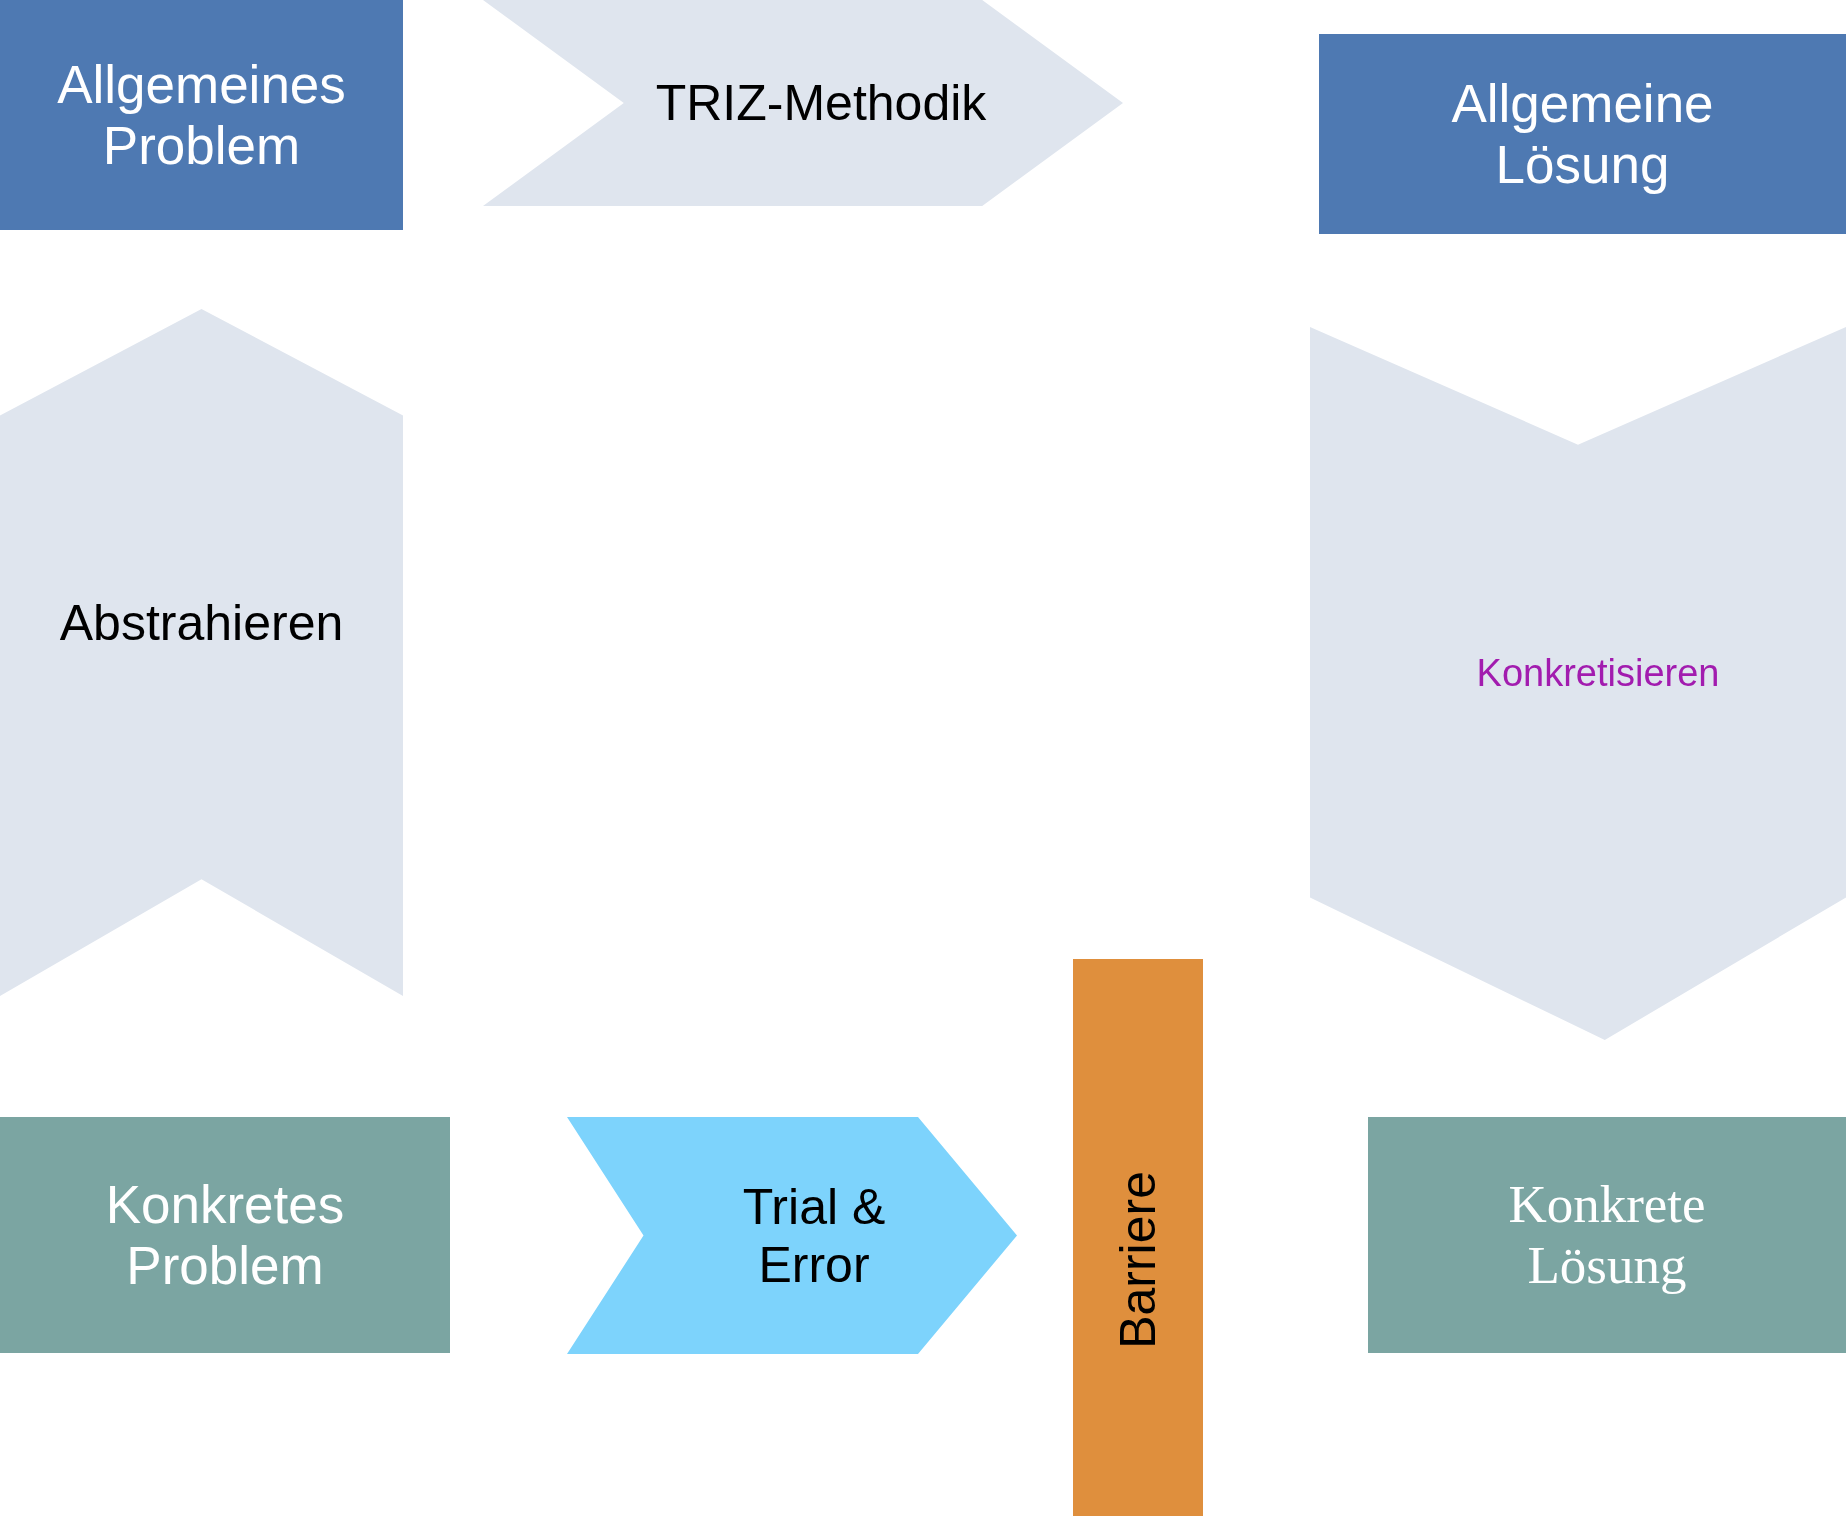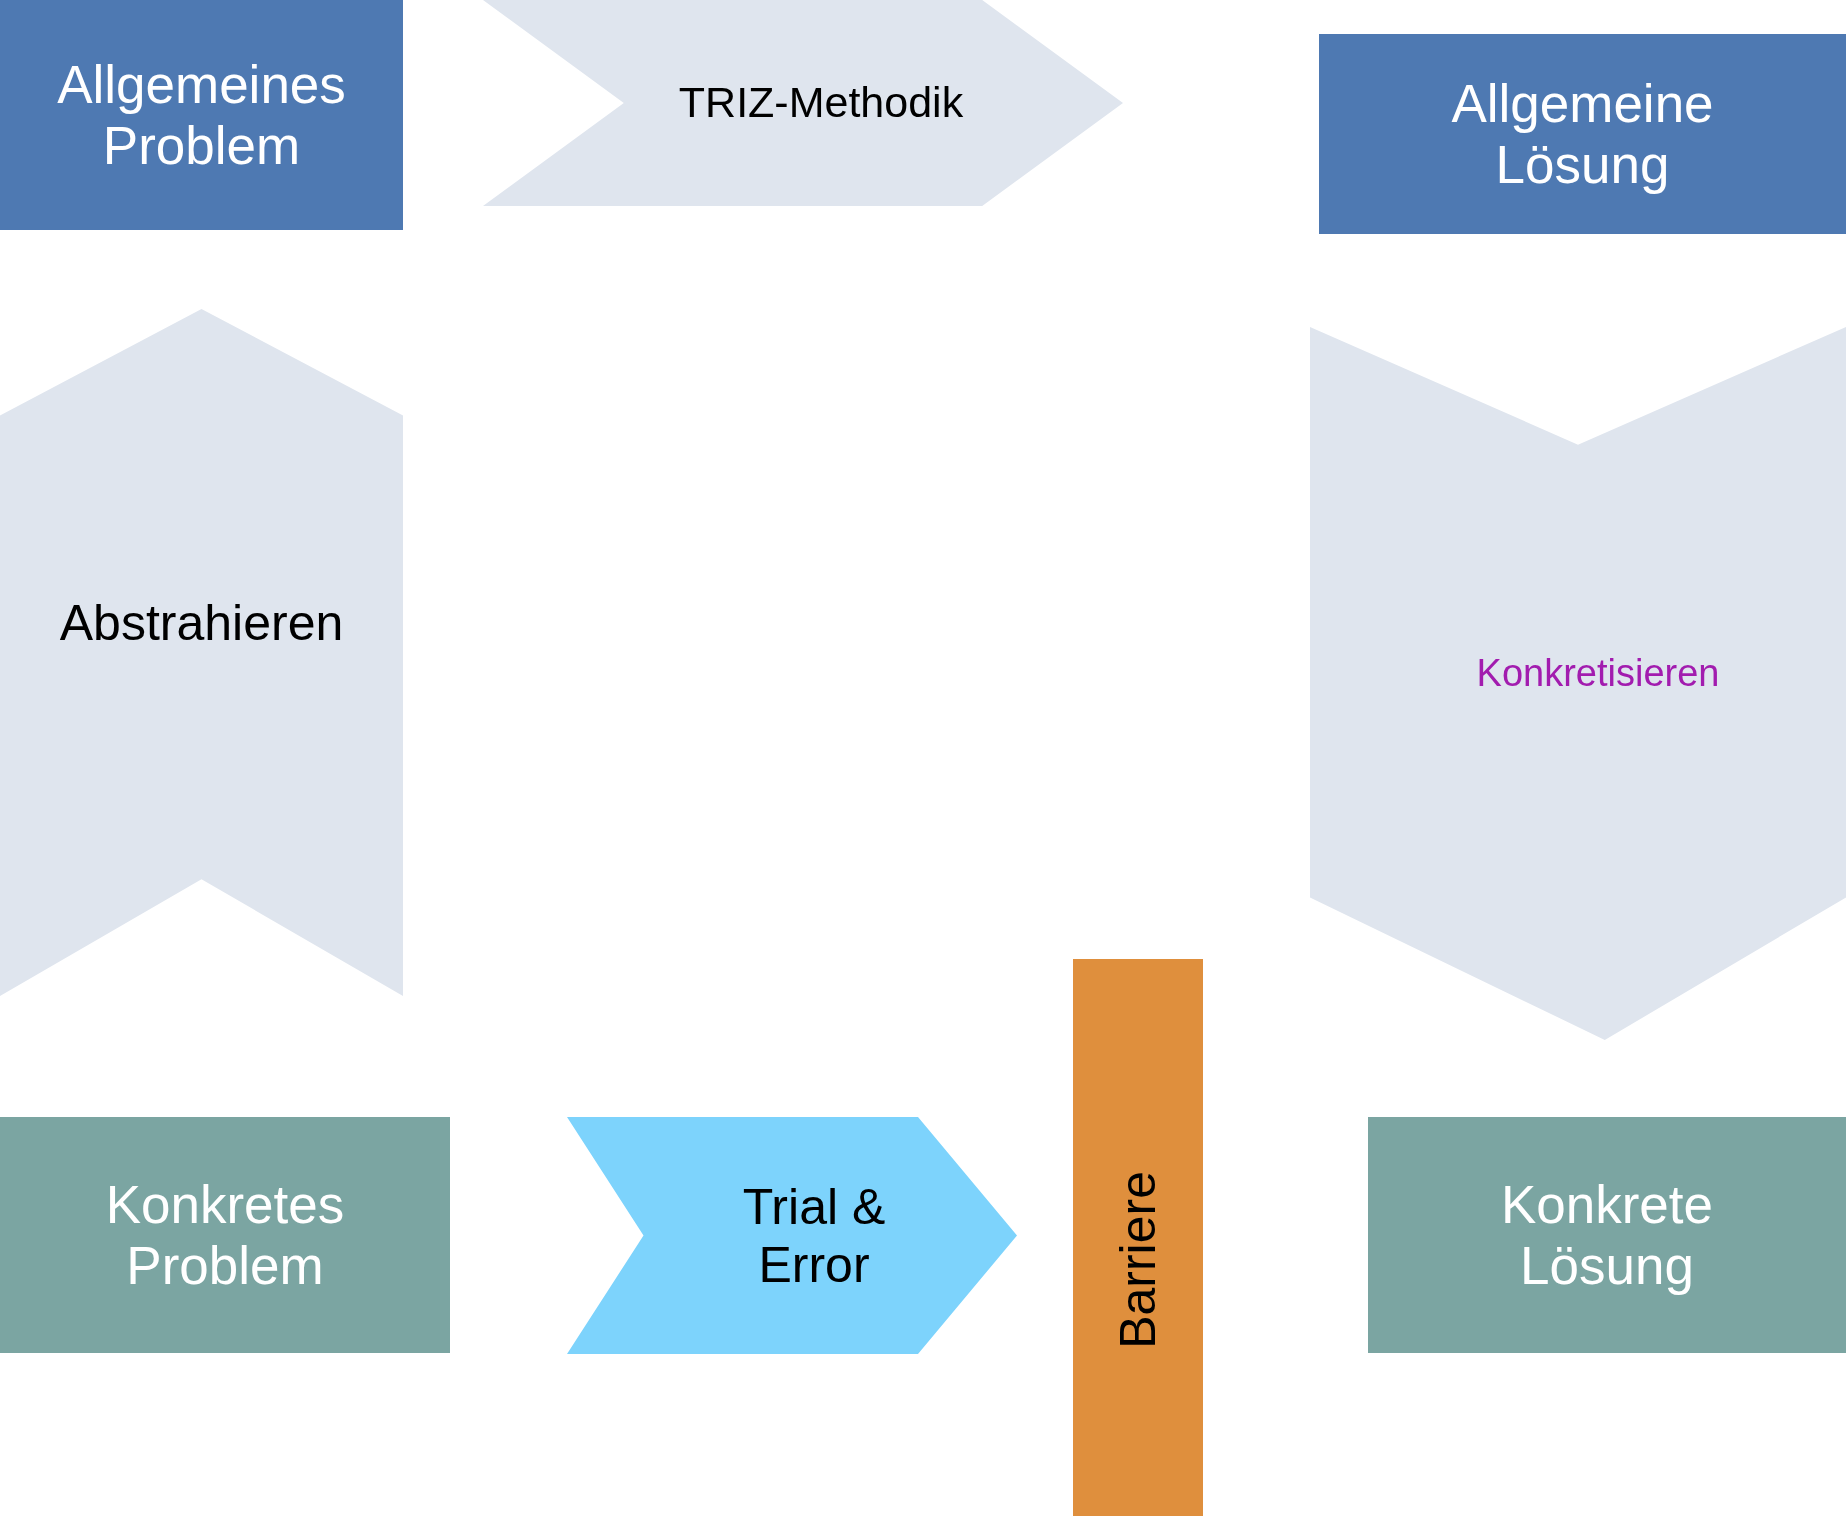--- a/index.html
+++ b/index.html
@@ -49,21 +49,21 @@
 
   
   #arrow-triz {
     left: 483px; top: 0px; width: 640px; height: 206px;
     background: #DFE5EE;
     -webkit-clip-path: polygon(0% 0%, 78% 0%, 100% 50%, 78% 100%, 0% 100%, 22% 50%);
     clip-path: polygon(0% 0%, 78% 0%, 100% 50%, 78% 100%, 0% 100%, 22% 50%);
   }
   #arrow-triz .label {
     color: #000000;
-    font-size: 43px;
+    font-size: 50px;
     transform: translateX(18px);
   }
 
   
   #arrow-abstract {
     left: 0px; top: 309px; width: 403px; height: 687px;
     background: #DFE5EE;
     -webkit-clip-path: polygon(50% 0%, 100% 15.5%, 100% 100%, 50% 83%, 0% 100%, 0% 15.5%);
     clip-path: polygon(50% 0%, 100% 15.5%, 100% 100%, 50% 83%, 0% 100%, 0% 15.5%);
   }
@@ -88,20 +88,21 @@
   }
 
   
   #box-concrete-problem {
     left: 0px; top: 1117px; width: 450px; height: 236px;
     background: #7BA5A2;
   }
   #box-concrete-solution {
     left: 1368px; top: 1117px; width: 478px; height: 236px;
     background: #7BA5A2;
+    font-family: Liberation Serif, serif;
   }
   .teal-label {
     color: #ffffff;
     font-size: 53px;
     font-weight: 400;
   }
 
   
   #arrow-trial-error {
     left: 567px; top: 1117px; width: 450px; height: 237px;

